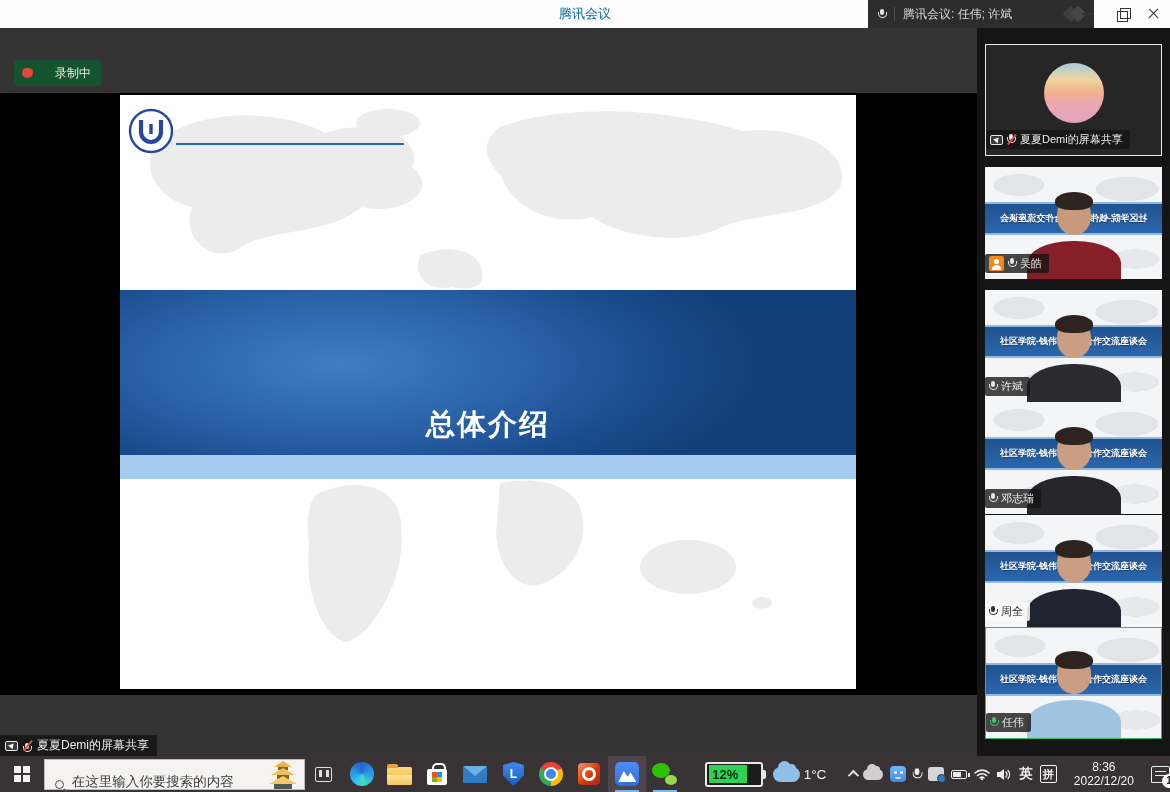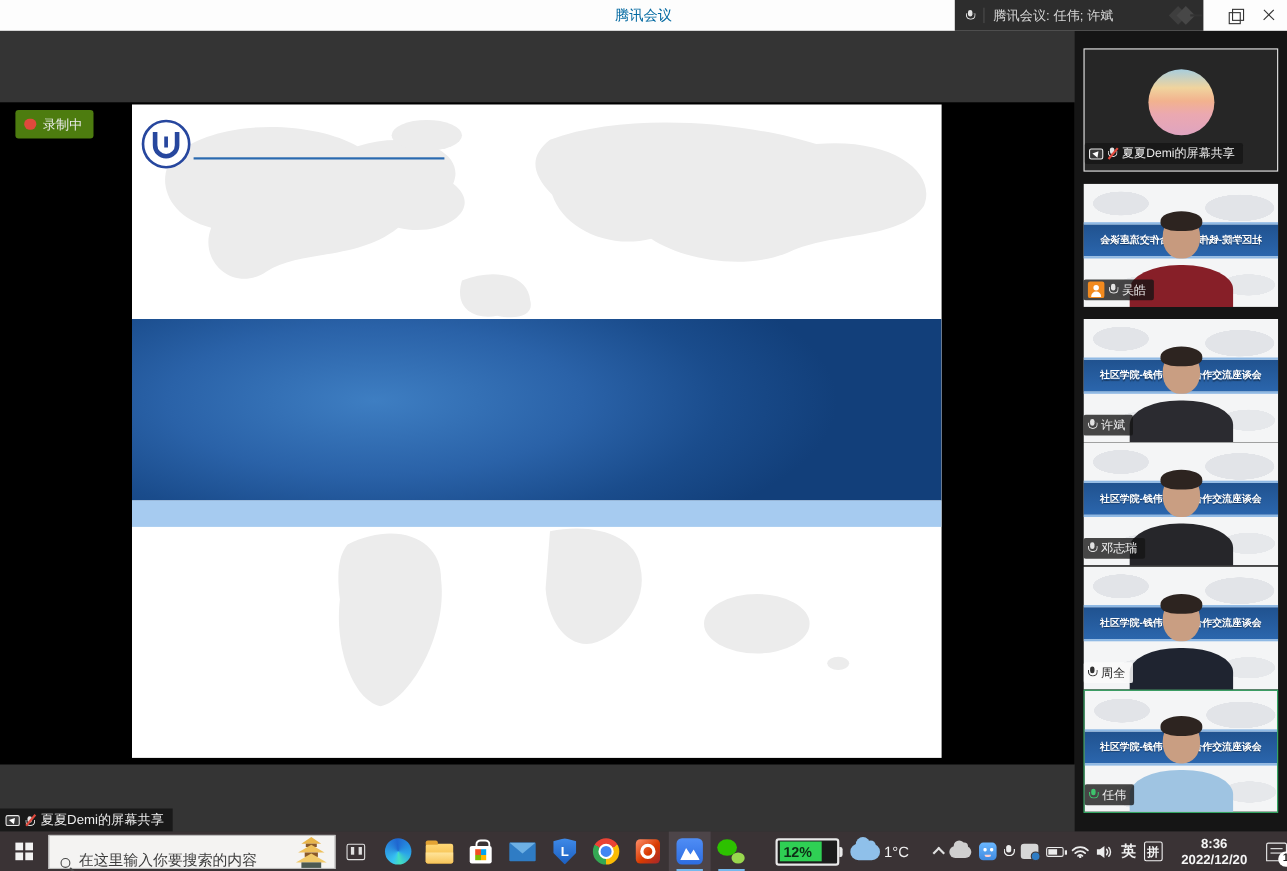--- a/index.html
+++ b/index.html
@@ -34,21 +34,21 @@
   .uni-text { position:absolute; left:56px; top:24px; font-size:18px; font-weight:bold; letter-spacing:1px; color:#1d4b9b; }
   .uni-underline { position:absolute; left:56px; top:48px; width:228px; height:2px; background:#2a6ab0; }
 
   .banner { position:absolute; left:0; top:195px; width:736px; height:165px;
     background:radial-gradient(ellipse 420px 150px at 30% 45%, #3e7ec2 0%, #2a62a8 45%, #1a4c8c 75%, #123f7a 100%); }
   .banner-line1 { position:absolute; left:0; right:0; top:42px; text-align:center; color:#fff; font-size:31px; font-weight:bold; letter-spacing:2px; }
   .banner-line2 { position:absolute; left:0; right:0; top:115px; text-align:center; color:#fff; font-size:29px; font-weight:bold; letter-spacing:2px; }
   .banner-strip { position:absolute; left:0; top:360px; width:736px; height:24px; background:#a6cbf0; }
 
   
-  .rec-badge { position:absolute; left:14px; top:32px; height:26px; background:#4d7c0f; border-radius:3px; display:flex; align-items:center; gap:6px; padding:0 10px 0 8px; z-index:5;margin-top:40px; }
+  .rec-badge { position:absolute; left:14px; top:32px; height:26px; background:#14532d; border-radius:3px; display:flex; align-items:center; gap:22px; padding:0 10px 0 8px; z-index:5; }
   .rec-dot { width:11px; height:10px; background:#e0493c; border-radius:45% 45% 50% 50%; }
   .rec-text { color:#ececec; font-size:12px; }
 
   
   .share-label { position:absolute; left:0; top:707px; height:21px; background:rgba(24,24,24,.95); display:flex; align-items:center; gap:5px; padding:0 8px 0 5px; z-index:5; }
   .share-label .lbl { color:#ececec; font-size:12px; }
 
   
   .shareic { width:13px; height:10px; border:1.5px solid #e8e8e8; border-radius:2px; background:#3a3a3a; position:relative; flex:none; }
   .shareic::after { content:""; position:absolute; left:3px; top:1.5px; width:0; height:0; border-left:3px solid transparent; border-right:3px solid transparent; border-bottom:5px solid #fff; transform:rotate(40deg); }
@@ -152,21 +152,21 @@
   .i-tim::before { content:""; position:absolute; left:4px; top:5px; width:2.5px; height:2.5px; border-radius:50%; background:#fff; box-shadow:6px 0 0 #fff; }
   .i-tim::after { content:""; position:absolute; left:5px; bottom:3px; width:6px; height:2px; border-radius:0 0 3px 3px; background:#ffd0d0; }
   .mic.tray-mic { color:#ececec; transform:scale(1.15); }
   .i-shot { width:16px; height:14px; background:#d6d6d6; border-radius:3px; position:relative; }
   .i-shot::after { content:""; position:absolute; right:-2px; bottom:-2px; width:7px; height:7px; border-radius:50%; background:#2f7cc4; border:1px solid #3a3335; }
   .batt-s { width:16px; height:9px; border:1.4px solid #ececec; border-radius:2px; position:relative; }
   .batt-s::before { content:""; position:absolute; left:1px; top:1px; bottom:1px; width:8px; background:#ececec; }
   .batt-s::after { content:""; position:absolute; right:-3.5px; top:2px; width:2px; height:4px; background:#ececec; }
   .ime { font-size:13.5px; color:#f2f2f2; font-weight:bold; }
   .ime-box { font-size:11px; color:#f2f2f2; border:1.6px solid #f2f2f2; padding:0.5px 2px; border-radius:2px; font-weight:bold; }
-  .clock { margin-left:10px; width:78px; text-align:center; color:#f5f5f5; font-size:12px; line-height:14px;font-weight:bold; }
+  .clock { margin-left:10px; width:78px; text-align:center; color:#f5f5f5; font-size:12px; line-height:14px; }
   .notif { margin-left:10px; width:20px; height:17px; border:1.6px solid #ececec; border-radius:2px 2px 2px 0; position:relative; }
   .notif::before { content:""; position:absolute; left:3px; top:4px; width:11px; height:1.5px; background:#ececec; box-shadow:0 4px 0 #ececec; }
   .badge { position:absolute; right:-7px; bottom:-6px; width:14px; height:14px; border-radius:50%; background:#fff; color:#222; font-size:10px; font-weight:bold; display:flex; align-items:center; justify-content:center; }
   svg { display:block; }
 </style>
 </head>
 <body>
 
 <div class="titlebar">
   <div class="title-text">腾讯会议</div>
@@ -210,20 +210,21 @@
 
       <svg class="uni-logo" width="46" height="48" viewBox="0 0 46 48">
         <circle cx="23" cy="24" r="21" fill="#fff" stroke="#27479e" stroke-width="2.4"></circle>
         <path d="M13 13 v12 a10 10 0 0 0 20 0 V13" fill="none" stroke="#27479e" stroke-width="4.2"></path>
         <path d="M23 17 v10" stroke="#27479e" stroke-width="3.4"></path>
         <circle cx="23" cy="24" r="21" fill="none" stroke="#27479e" stroke-width="0.8" stroke-dasharray="2 3"></circle>
       </svg>
       <div class="uni-underline"></div>
 
       <div class="banner">
+        <div class="banner-line2">总体介绍</div>
       </div>
       <div class="banner-strip"></div>
     </div>
   </div>
 
   <div class="share-label">
     <span class="shareic"></span>
     <span class="micwrap"><span class="mic"></span><span class="slash"></span></span>
     <span class="lbl">夏夏Demi的屏幕共享</span>
   </div>

